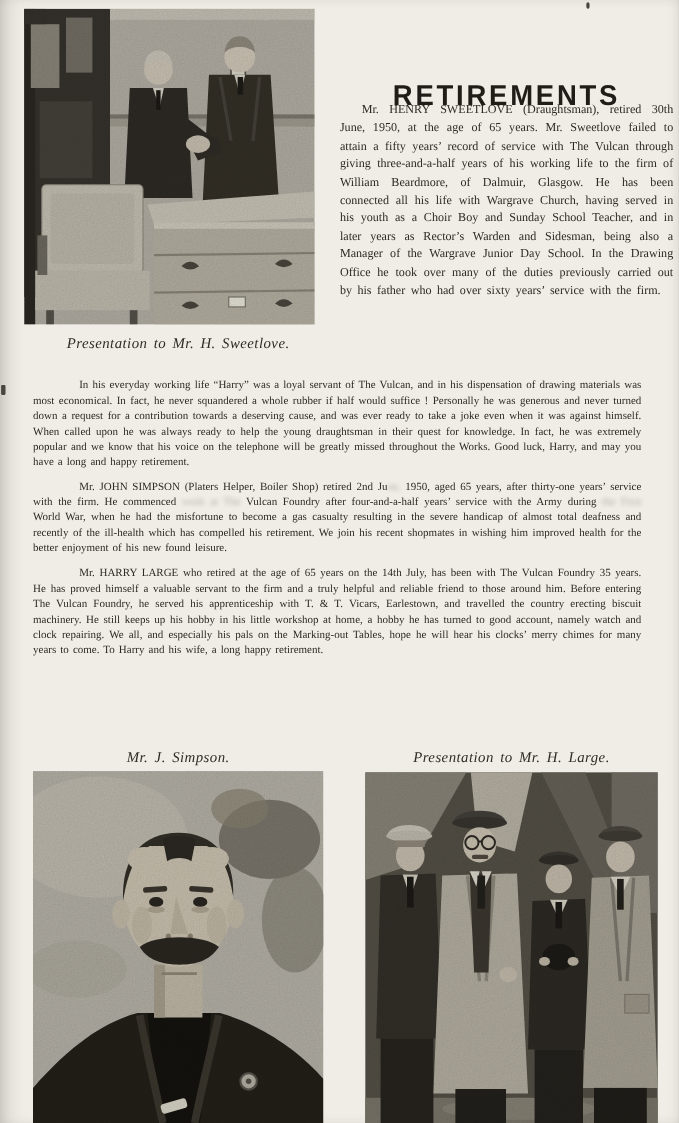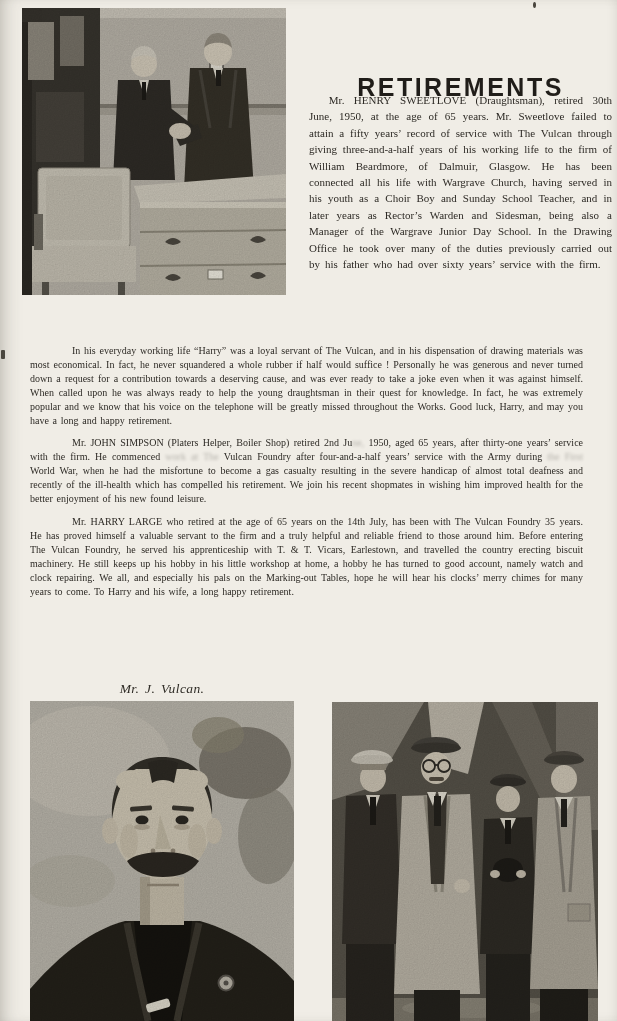--- a/index.html
+++ b/index.html
@@ -122,34 +122,36 @@
       <path d="M143,234 q8,-8 16,0 q-8,6 -16,0 Z" fill="#4a463e"></path>
       <path d="M228,232 q8,-8 16,0 q-8,6 -16,0 Z" fill="#4a463e"></path>
       <path d="M143,270 q8,-8 16,0 q-8,6 -16,0 Z" fill="#4a463e"></path>
       <path d="M228,268 q8,-8 16,0 q-8,6 -16,0 Z" fill="#4a463e"></path>
       <rect x="186" y="262" width="15" height="9" fill="#e8e5da" stroke="#777366"></rect>
       <rect x="0" y="0" width="20" height="14" fill="#35322c"></rect>
       <rect width="264" height="287" filter="url(#g1)" opacity="0.16"></rect>
     </svg>
   </figure>
 
+  <figcaption class="caption" id="cap-sweetlove">Presentation to Mr. H. Sweetlove.</figcaption>
 
   <h1 class="headline">RETIREMENTS</h1>
 
   <div class="col-right">
     <p>Mr. HENRY SWEETLOVE (Draughtsman), retired 30th June, 1950, at the age of 65 years.  Mr. Sweetlove failed to attain a fifty years’ record of service with The Vulcan through giving three-and-a-half years of his working life to the firm of William Beardmore, of Dalmuir, Glasgow.  He has been connected all his life with Wargrave Church, having served in his youth as a Choir Boy and Sunday School Teacher, and in later years as Rector’s Warden and Sidesman, being also a Manager of the Wargrave Junior Day School.  In the Drawing Office he took over many of the duties previously carried out by his father who had over sixty years’ service with the firm.</p>
   </div>
 
   <div class="body-block">
     <p>In his everyday working life “Harry” was a loyal servant of The Vulcan, and in his dispensation of drawing materials was most economical.  In fact, he never squandered a whole rubber if half would suffice !  Personally he was generous and never turned down a request for a contribution towards a deserving cause, and was ever ready to take a joke even when it was against himself.  When called upon he was always ready to help the young draughtsman in their quest for knowledge.  In fact, he was extremely popular and we know that his voice on the telephone will be greatly missed throughout the Works.  Good luck, Harry, and may you have a long and happy retirement.</p>
     <p><span>Mr. JOHN SIMPSON (Platers Helper, Boiler Shop) retired 2nd Ju</span><span class="smudge">ne,</span><span> 1950, aged 65 years, after thirty-one years’ service with the firm.  He commenced </span><span class="smudge">work at The</span><span> Vulcan Foundry after four-and-a-half years’ service with the Army during </span><span class="smudge">the First</span><span> World War, when he had the misfortune to become a gas casualty resulting in the severe handicap of almost total deafness and recently of the ill-health which has compelled his retirement.  We join his recent shopmates in wishing him improved health for the better enjoyment of his new found leisure.</span></p>
     <p>Mr. HARRY LARGE who retired at the age of 65 years on the 14th July, has been with The Vulcan Foundry 35 years.  He has proved himself a valuable servant to the firm and a truly helpful and reliable friend to those around him.  Before entering The Vulcan Foundry, he served his apprenticeship with T. &amp; T. Vicars, Earlestown, and travelled the country erecting biscuit machinery.  He still keeps up his hobby in his little workshop at home, a hobby he has turned to good account, namely watch and clock repairing.  We all, and especially his pals on the Marking-out Tables, hope he will hear his clocks’ merry chimes for many years to come.  To Harry and his wife, a long happy retirement.</p>
   </div>
 
-  <figcaption class="caption" id="cap-simpson">Mr. J. Vulcan.</figcaption>
+  <figcaption class="caption" id="cap-simpson">Mr. J. Simpson.</figcaption>
+  <figcaption class="caption" id="cap-large">Presentation to Mr. H. Large.</figcaption>
 
   <figure class="photo" id="photo-simpson" style="margin:0">
     <svg width="264" height="320" viewBox="0 0 264 320" role="img" aria-label="Portrait of an elderly man with a thick moustache wearing a dark jacket with a small badge on the lapel">
       <defs>
         <filter id="g2" x="0" y="0" width="100%" height="100%">
           <feTurbulence type="fractalNoise" baseFrequency="0.8" numOctaves="2"></feTurbulence>
           <feColorMatrix type="matrix" values="0 0 0 0 0  0 0 0 0 0  0 0 0 0 0  0.4 0.4 0.4 0 0"></feColorMatrix>
         </filter>
       </defs>
       <rect width="264" height="320" fill="#b5b1a7"></rect>

